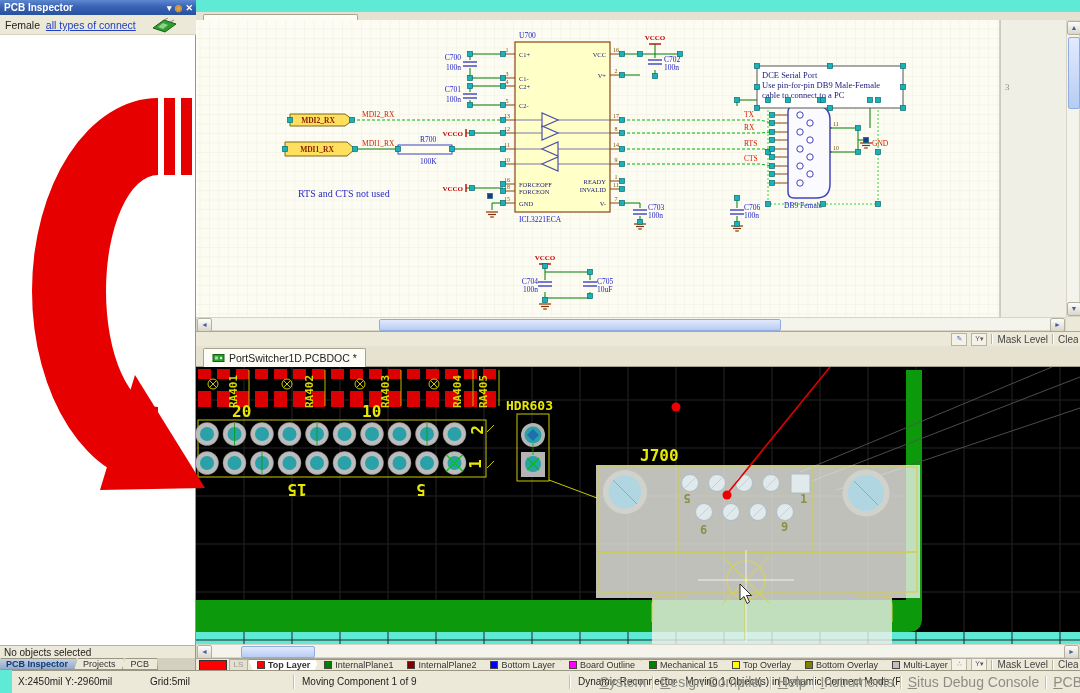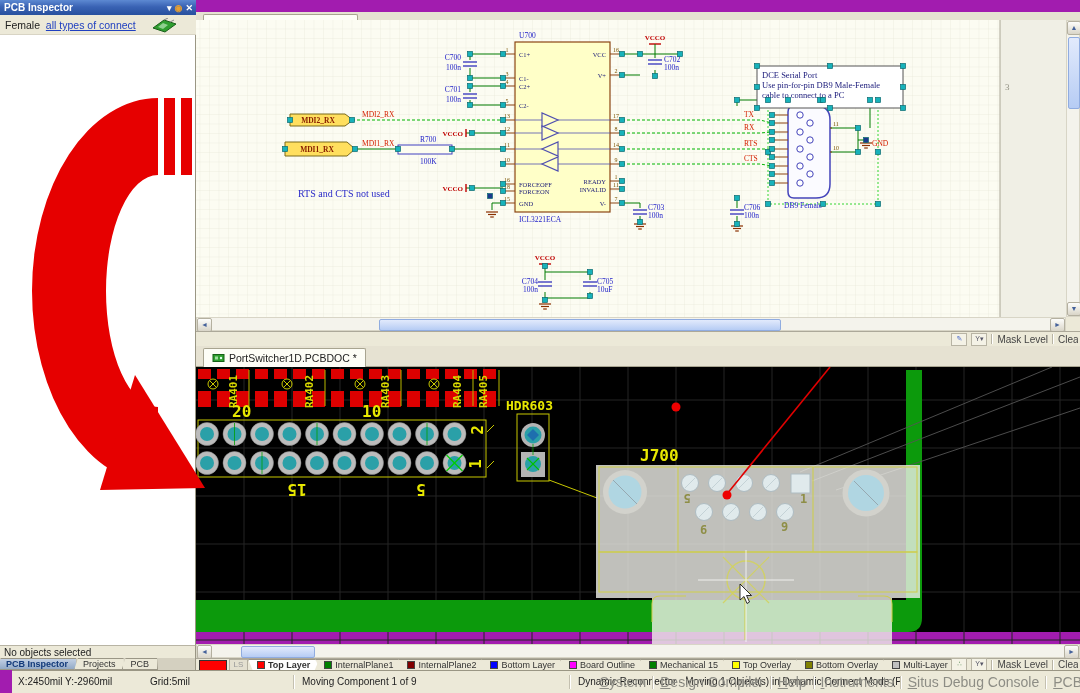--- a/index.html
+++ b/index.html
@@ -1,16 +1,16 @@
 <!DOCTYPE html>
 <html><head>
 <meta charset="utf-8">
 <style>
   html,body{margin:0;padding:0;background:#777;}
-  .app{position:relative;width:1080px;height:693px;background:#a21caf;overflow:hidden;
+  .app{position:relative;width:1080px;height:693px;background:#5eead4;overflow:hidden;
        font-family:"Liberation Sans",sans-serif;font-size:10.5px;color:#222;}
   .abs{position:absolute;}
   
   #inspector-title{left:0;top:0;width:196px;height:15px;
     background:linear-gradient(180deg,#5d89d2 0%,#3a63b4 45%,#27509e 100%);
     color:#fff;font-weight:bold;font-size:10px;line-height:15px;padding-left:4px;box-sizing:border-box;}
   #inspector-title .ticons{position:absolute;right:3px;top:0;display:flex;gap:3px;height:15px;align-items:center;}
   #inspector-title .ticons span{font-size:9px;line-height:10px;color:#fff;cursor:default;}
   #inspector-include{left:0;top:15px;width:196px;height:20px;background:#ece9d8;border-bottom:1px solid #d8d4c4;
     line-height:20px;padding-left:5px;box-sizing:border-box;font-size:10.5px;}

